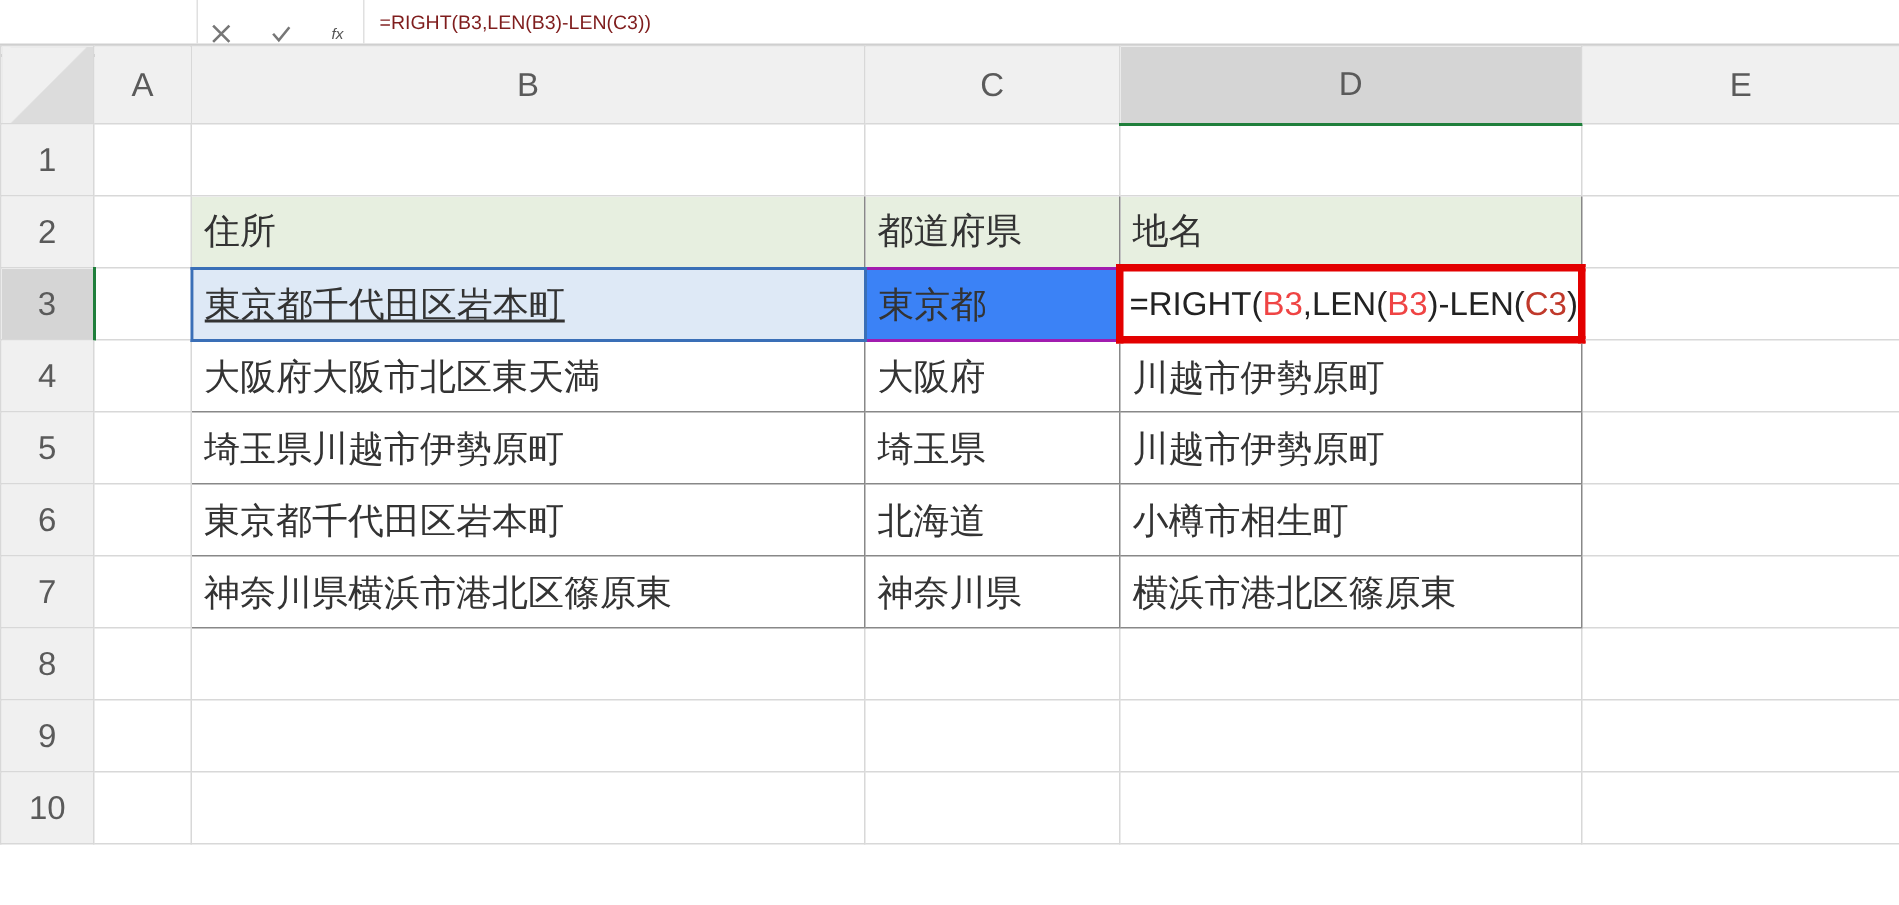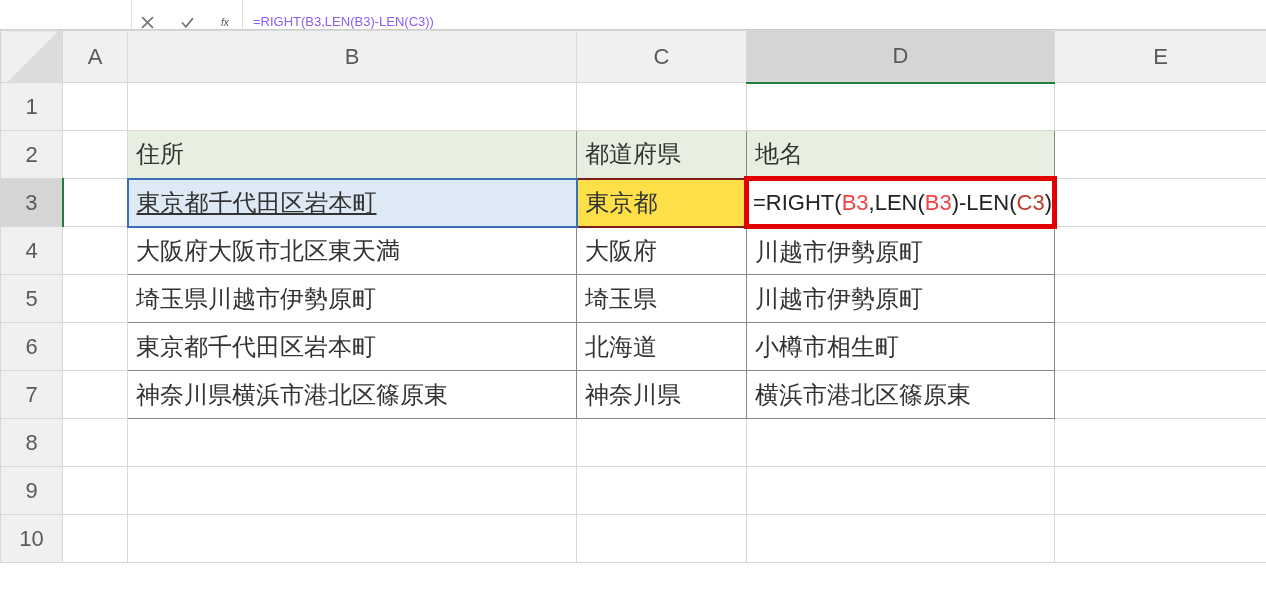--- a/index.html
+++ b/index.html
@@ -44,24 +44,24 @@
     align-items: flex-end;
     padding: 0 8px;
     gap: 26px;
     border-right: 1px solid #e0e0e0;
   }
   .fb-btn { width: 14px; height: 14px; display:flex; align-items:center; justify-content:center; cursor:pointer;}
   .fb-btn svg { width: 13px; height: 13px; }
   .formula-input {
     flex: 1;
     display: flex;
-    align-items: flex-end;
+    align-items: center;
     padding: 0 10px;
     font-size: 13px;
-    color: #8b5cf6;
+    color: #7f1d1d;
   }
 
   .grid-wrap { position: relative; }
   table.grid {
     border-collapse: collapse;
     table-layout: fixed;
     width: 1266px;
   }
   .grid th, .grid td {
     border: 1px solid #d8d8d8;
@@ -107,21 +107,21 @@
     white-space: nowrap;
     height: 48px;
   }
   td.cell.headercell {
     background: #e7efe0;
     border: 1px solid #888;
     text-align: left;
   }
   td.cell.tbl { border: 1px solid #888; }
   td.cell.refblue { background: #dee9f6; border: 2px solid #3a6fb7; text-decoration: underline; }
-  td.cell.refred  { background: #fde047; border: 2px solid #7f1d1d; }
+  td.cell.refred  { background: #3b82f6; border: 2px solid #a21caf; }
   td.cell.highlight {
     border: 5px solid #e30000;
     font-size: 22px;
     padding: 2px 4px;
     white-space: nowrap;
   }
   .tok-black { color: #222; }
   .tok-blue  { color: #ef4444; }
   .tok-red   { color: #c0392b; }
 

